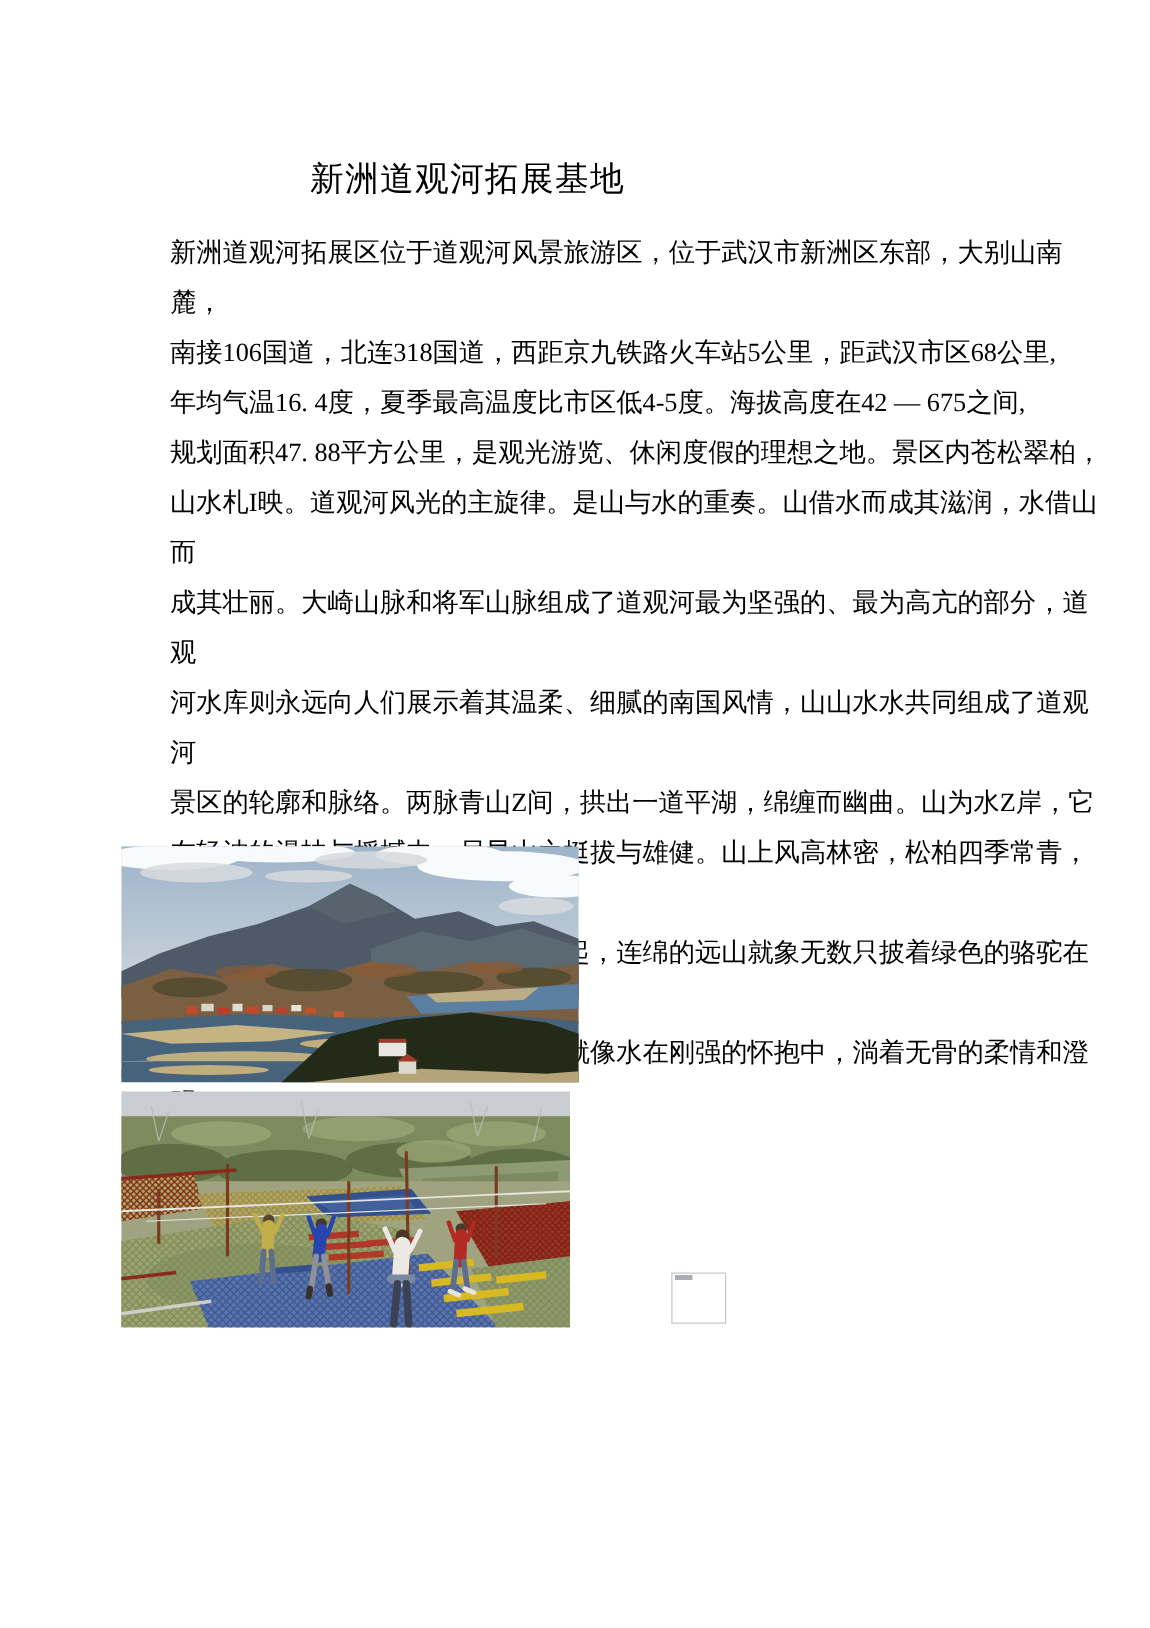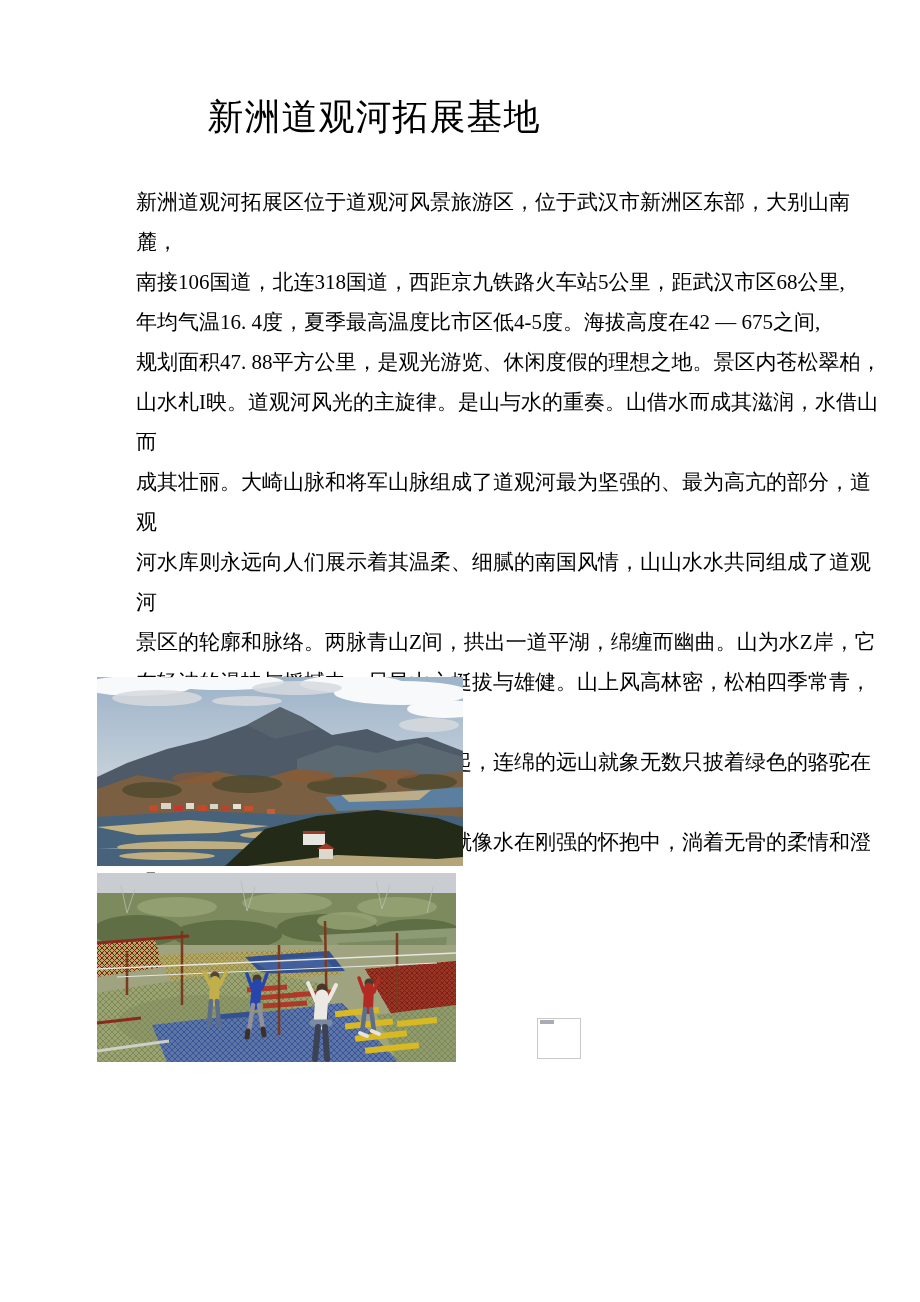--- a/index.html
+++ b/index.html
@@ -7,26 +7,26 @@
     position: relative;
     width: 920px;
     height: 1302px;
     background: #ffffff;
     overflow: hidden;
     font-family: "Liberation Serif", "DejaVu Serif", serif;
     color: #000;
   }
   .doc-title {
     position: absolute;
-    top: 93px;
+    top: 119px;
     left: 0;
     width: 748px;
     margin: 0;
     text-align: center;
-    font-size: 36px;
+    font-size: 27px;
     font-weight: 400;
     letter-spacing: 1px;
     line-height: 48px;
   }
   .para {
     position: absolute;
     left: 92px;
     width: 748px;
     font-size: 21px;
     line-height: 40px;

